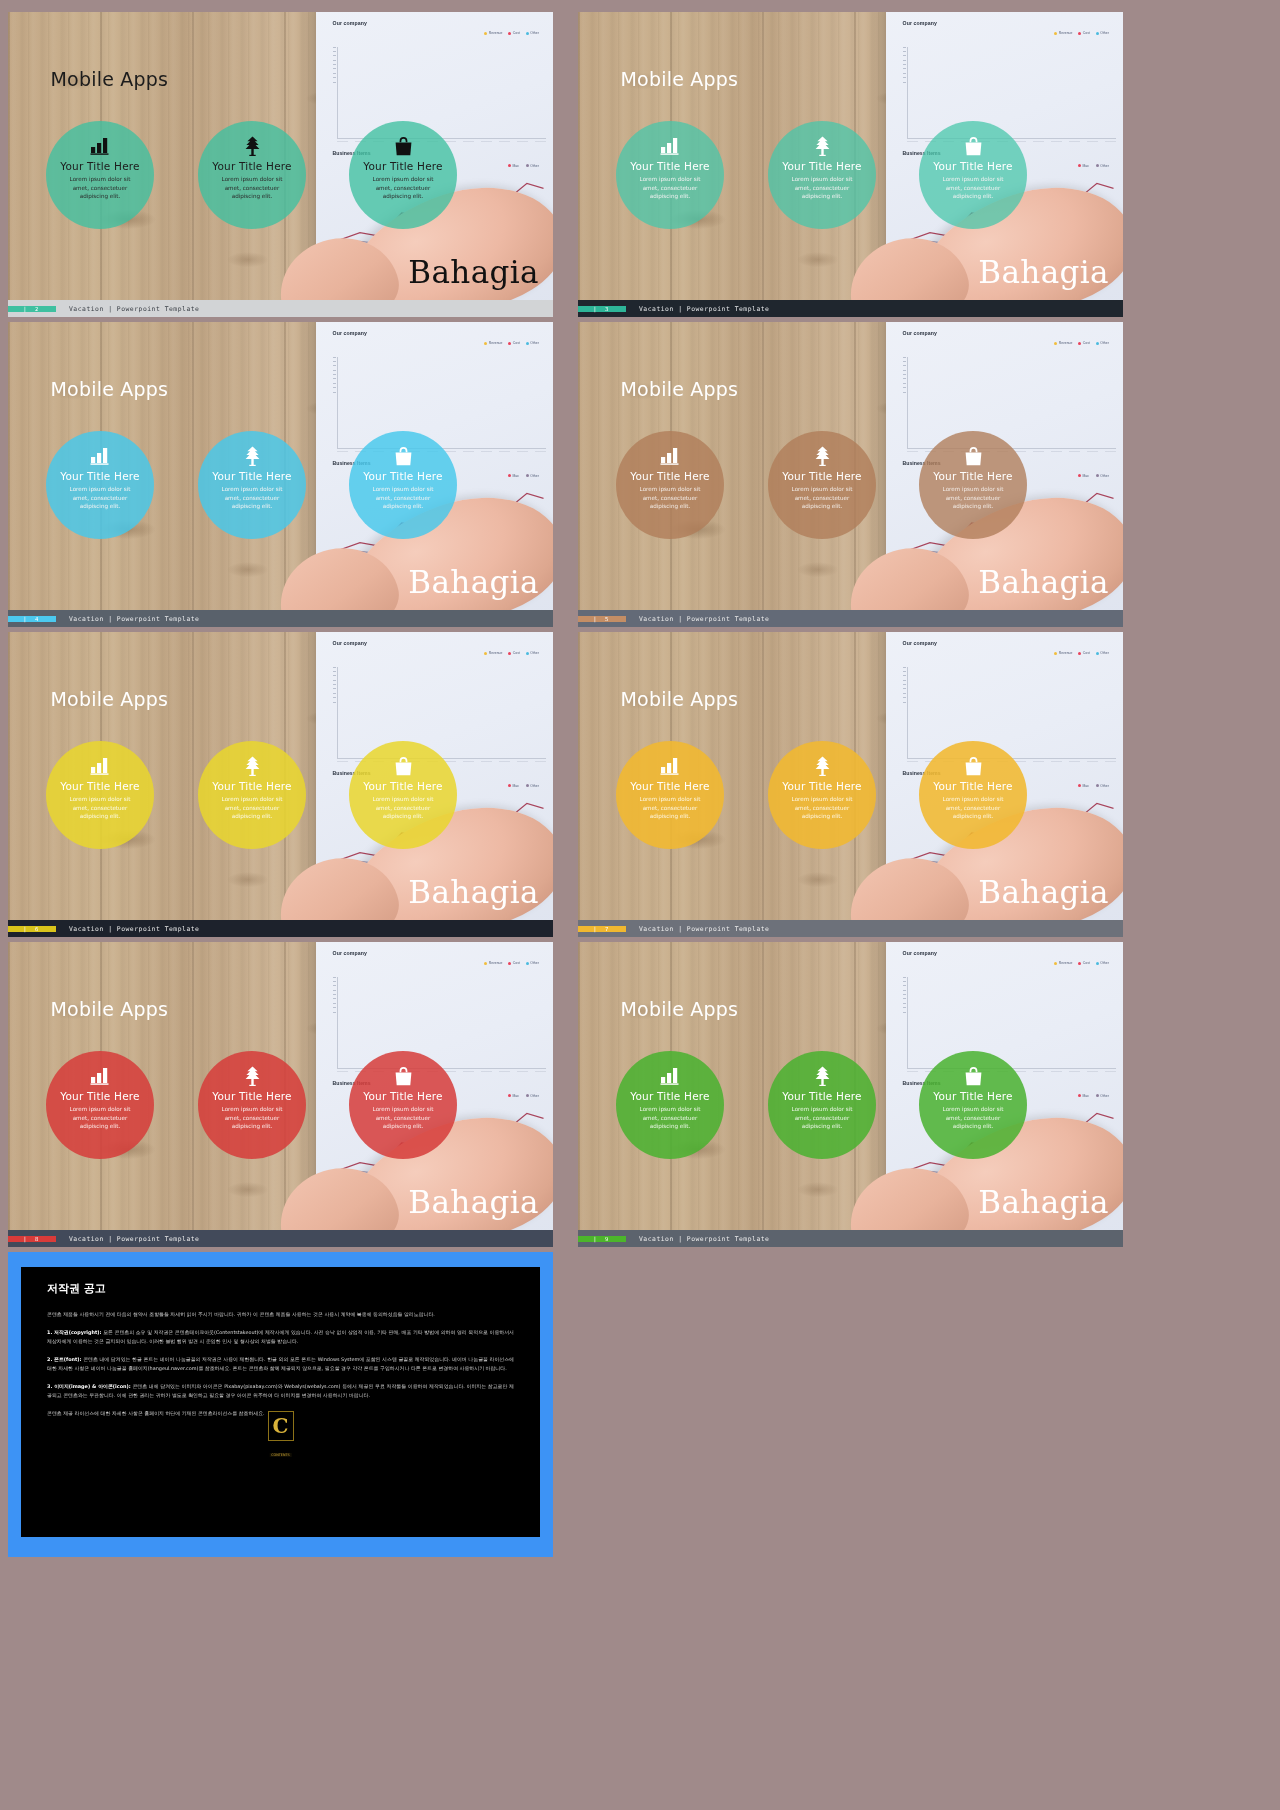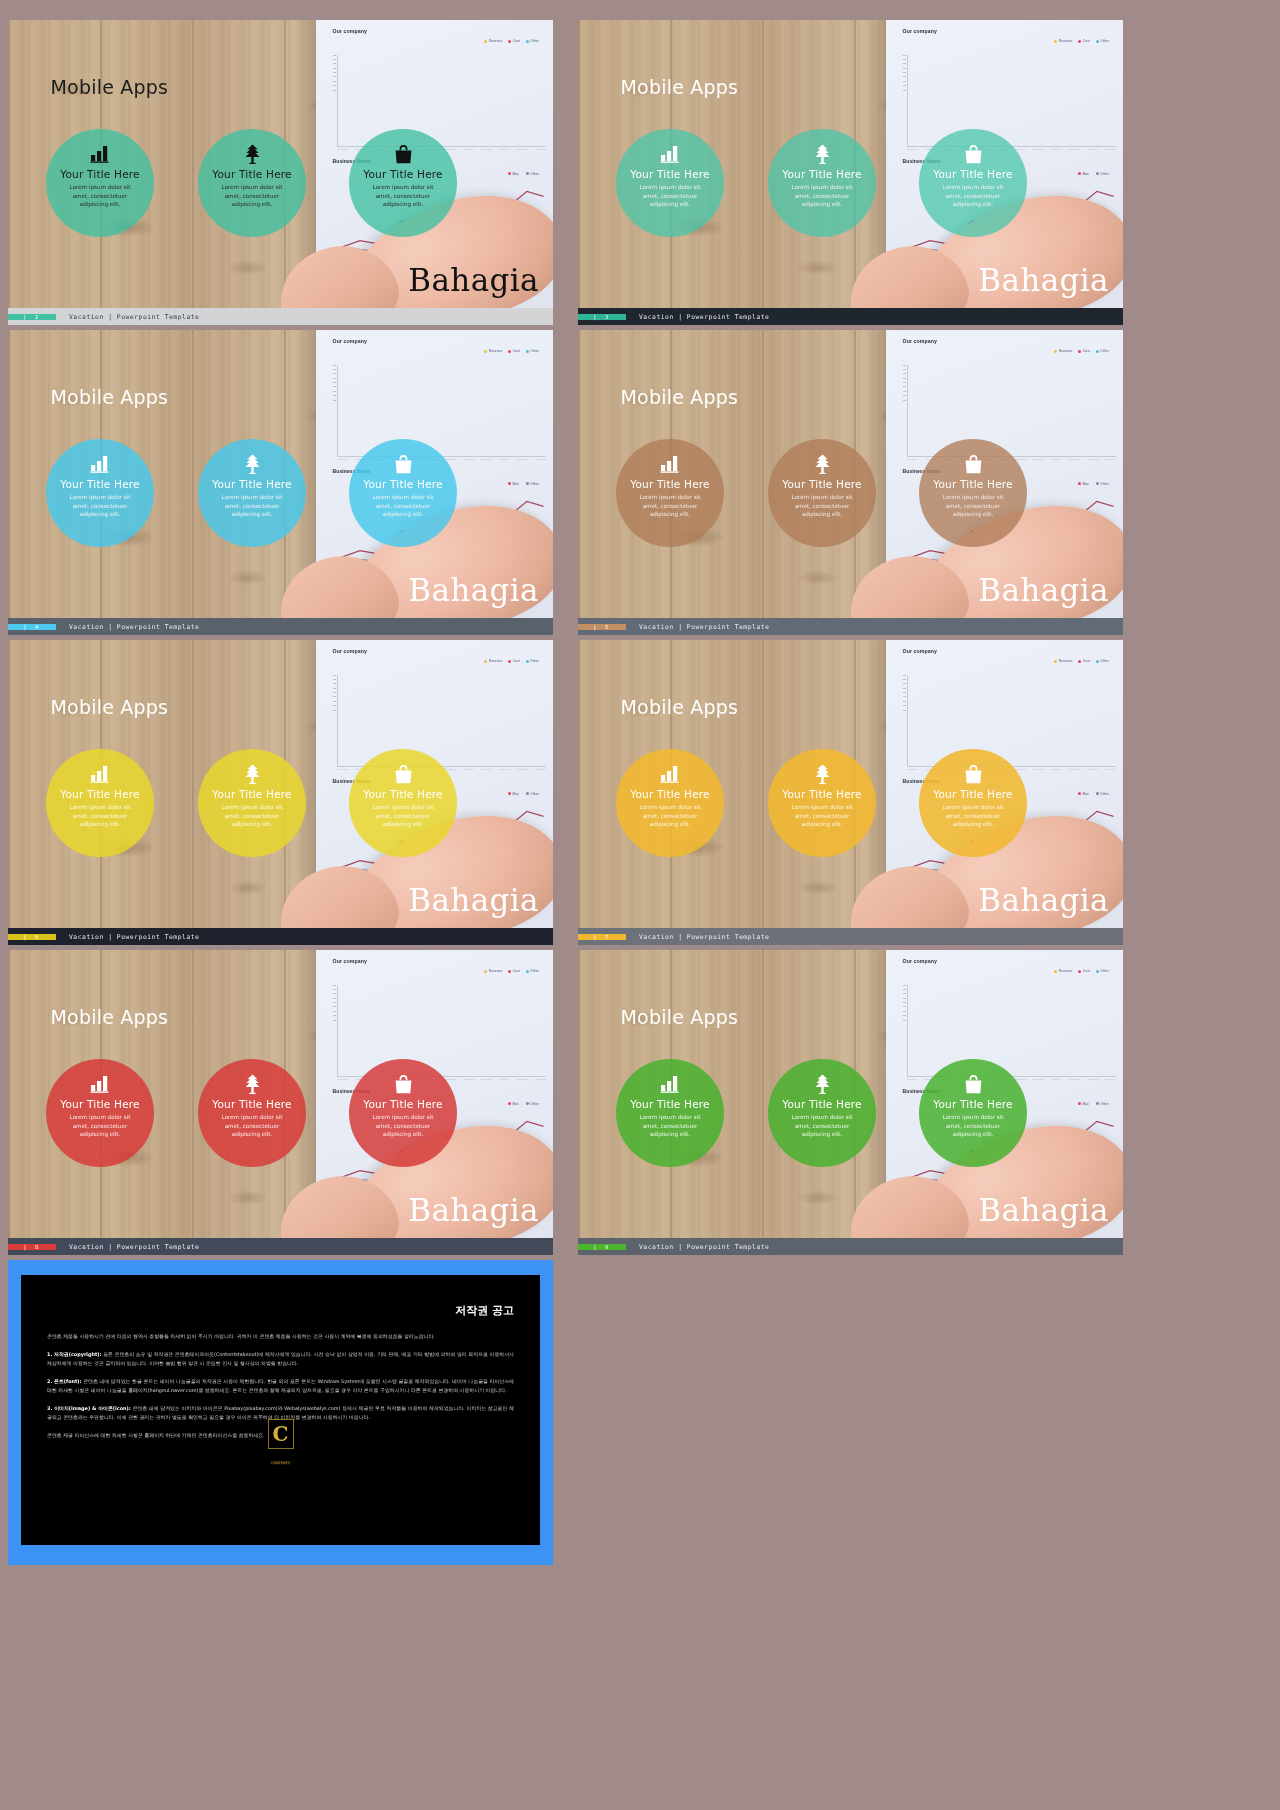--- a/index.html
+++ b/index.html
@@ -10,21 +10,21 @@
     overflow: hidden;
   }
   #grid {
     position: relative;
     width: 1280px; height: 1810px;
     display: grid;
     grid-template-columns: 555px 555px;
     grid-auto-rows: 310px;
     column-gap: 15px;
     row-gap: 0px;
-    padding: 20px 0 0 8px;
+    padding: 12px 0 0 8px;
   }
 
   
   .slide {
     position: relative;
     width: 545px;
     height: 305px;
     overflow: hidden;
     background: #000;
   }
@@ -221,25 +221,25 @@
     overflow: hidden;
   }
   .cr-inner {
     position: absolute;
     left: 13px; top: 15px; right: 13px; bottom: 20px;
     background: #000;
     padding: 14px 26px;
     overflow: hidden;
   }
   .cr-title {
-    text-align: right;
+    text-align: left;
     color: #fff;
     font-size: 11px;
     font-weight: bold;
-    margin-top: 14px;
+    margin-top: 0;
     margin-bottom: 14px;
     font-family: "DejaVu Sans", sans-serif;
   }
   .cr-p {
     color: #d8d8d8;
     font-size: 4.9px;
     line-height: 1.95;
     margin-bottom: 8px;
     font-family: "DejaVu Sans", sans-serif;
     text-align: justify;

